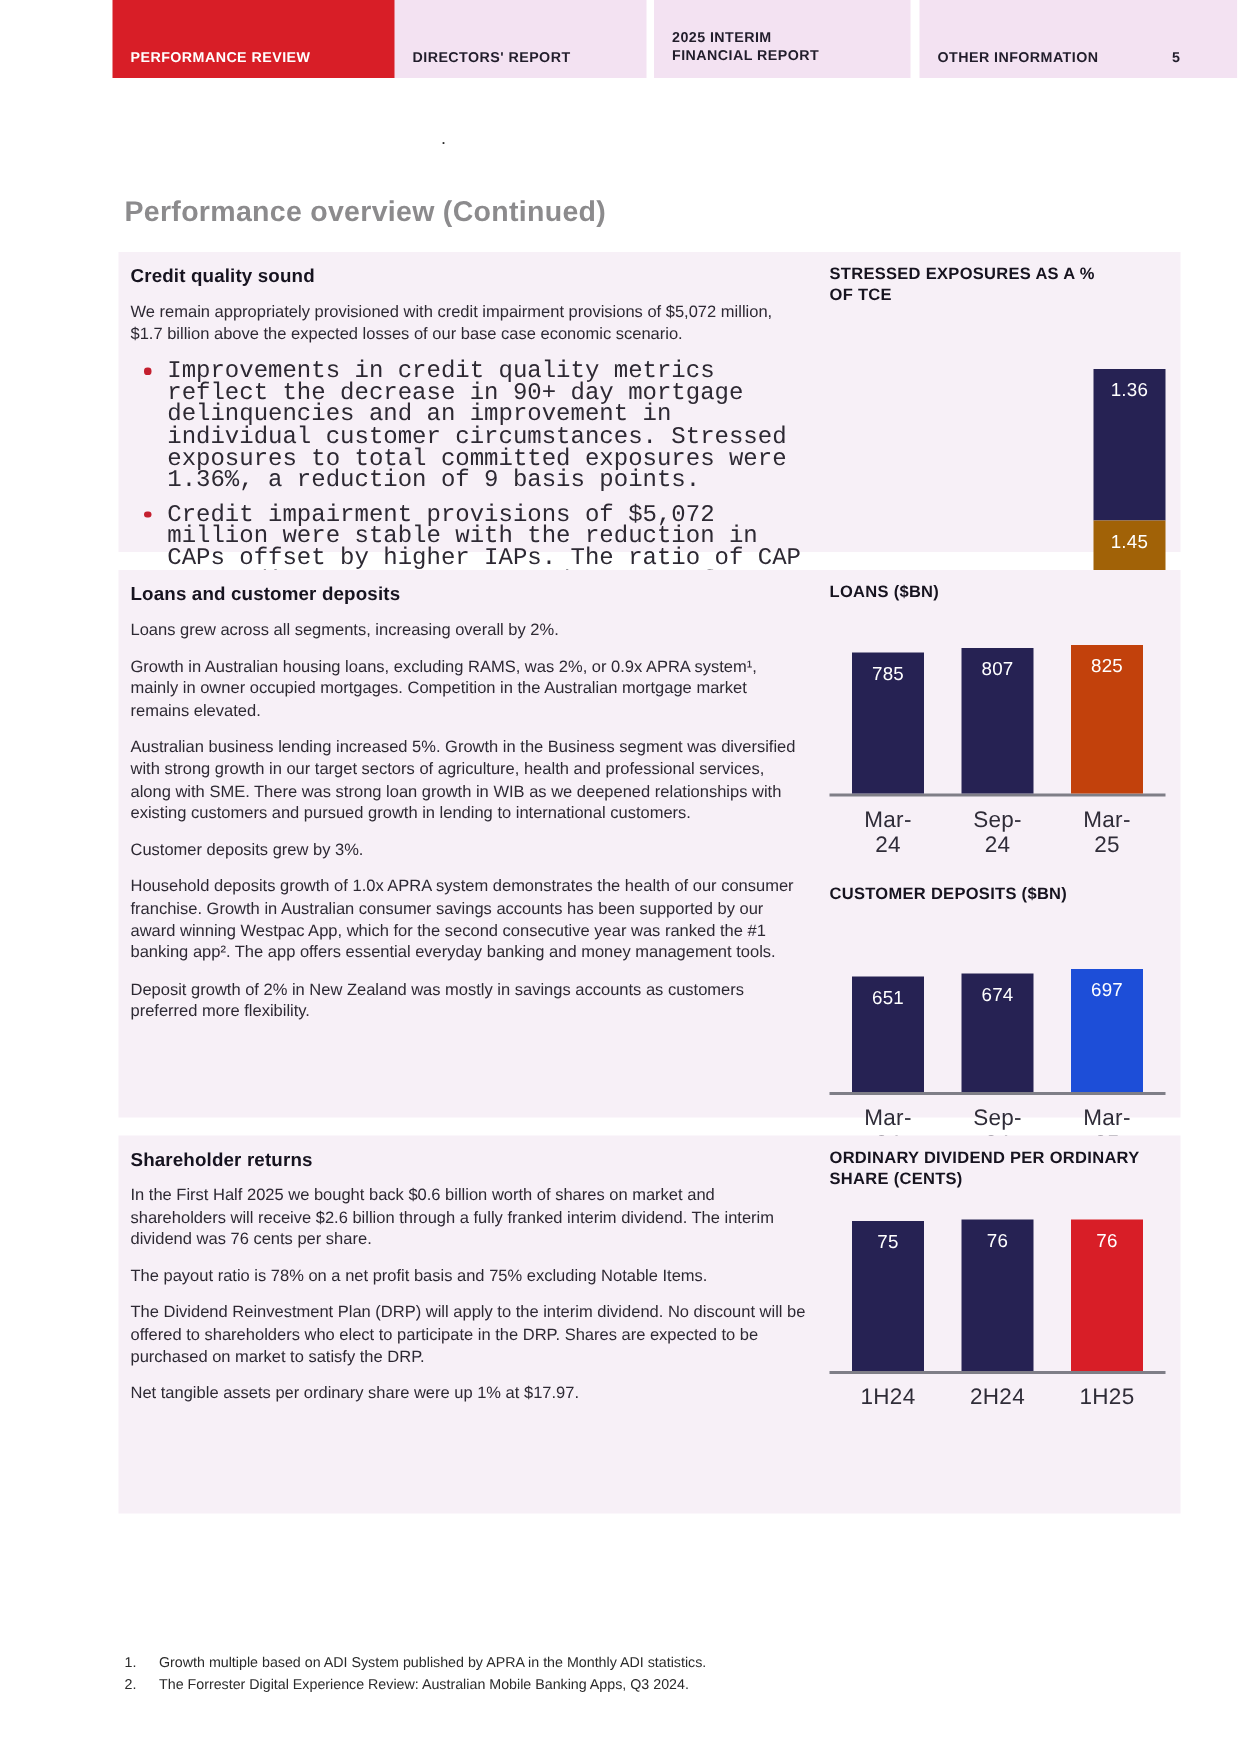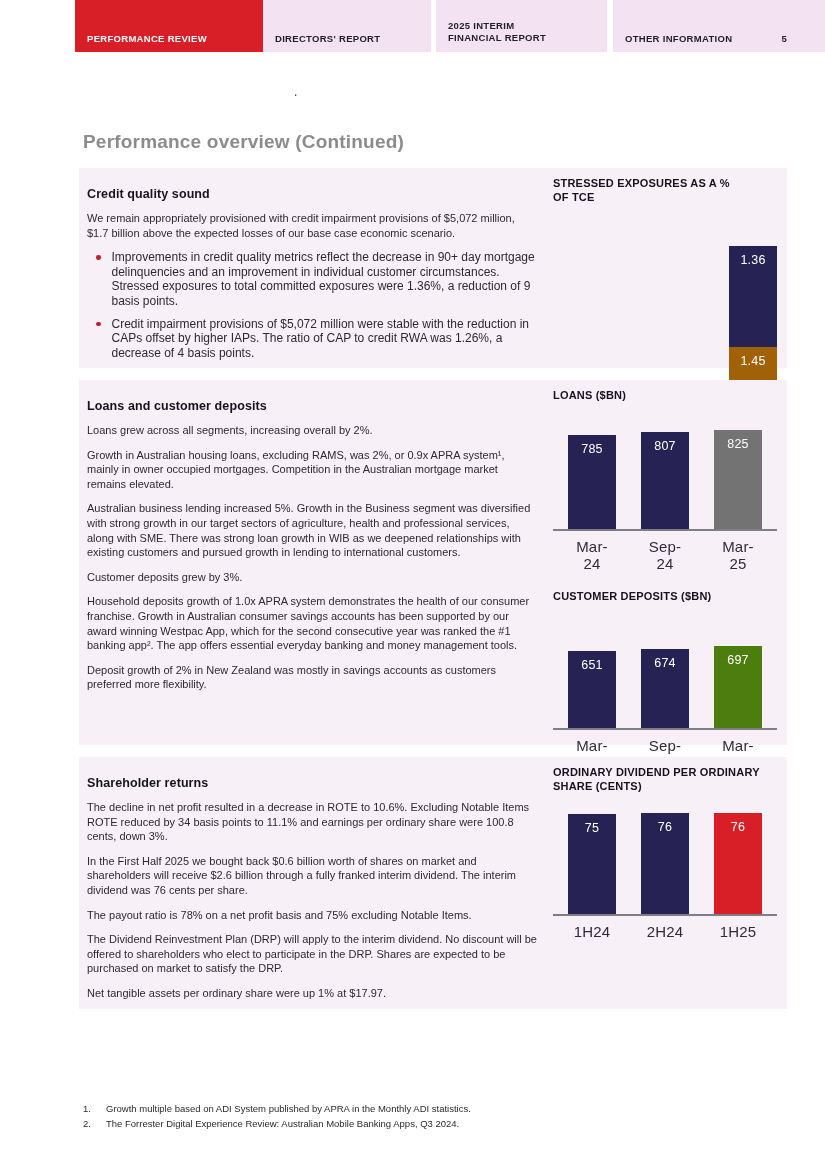--- a/index.html
+++ b/index.html
@@ -31,27 +31,27 @@
     position:absolute; left:83px; top:131px; font-size:19px; font-weight:bold;
     color:#8c8b8d; letter-spacing:0.2px;
   }
 
   
   .panel { position:absolute; left:79px; width:708px; background:#f7f0f7; }
   .panel1 { top:168px; height:200px; }
   .panel2 { top:380px; height:365px; }
   .panel3 { top:757px; height:252px; }
 
-  .panel-text { position:absolute; left:8px; top:19px; width:452px; }
+  .panel-text { position:absolute; left:8px; top:9px; width:452px; }
   .sec-heading { font-size:12.5px; font-weight:bold; color:#16131f; margin-bottom:10px; letter-spacing:0.1px; }
   .para { font-size:11px; line-height:14.6px; color:#2d2933; margin-bottom:10px; }
   .bullets { padding-left:9px; }
   .bullet { display:flex; margin-bottom:8px; }
   .bullet-dot { flex:0 0 auto; width:4.5px; height:4.5px; border-radius:50%; background:#c41f2f; margin:5px 11px 0 0; }
-  .bullet-text { font-size:12px; line-height:14.6px; color:#2d2933; }
+  .bullet-text { font-size:16px; line-height:14.6px; color:#2d2933;font-family:Liberation Mono, monospace; }
 
   
   .panel-chart { position:absolute; left:474px; top:9px; width:228px; }
   .chart-title {
     font-size:11px; font-weight:bold; color:#16131f; line-height:13.5px;
     white-space:pre-line; letter-spacing:0.2px;
   }
   .plot {
     display:flex; align-items:flex-end; column-gap:25px; padding-left:15px;
     border-bottom:2px solid #7f7e87; width:224px;
@@ -145,56 +145,55 @@
     <div class="panel-chart">
       <div class="chart">
         <div class="chart-title">LOANS ($BN)</div>
         <div class="plot" style="margin-top: 27px;">
             <div class="bar" style="height: 94px; background: rgb(38, 34, 83);">
               <span class="bar-value">785</span>
             </div>
             <div class="bar" style="height: 97px; background: rgb(38, 34, 83);">
               <span class="bar-value">807</span>
             </div>
-            <div class="bar" style="height: 99px; background: #737373;">
+            <div class="bar" style="height: 99px; background: #c2410c;">
               <span class="bar-value">825</span>
             </div>
           </div>
         <div class="cats">
             <div class="cat">Mar-24</div>
             <div class="cat">Sep-24</div>
             <div class="cat">Mar-25</div>
           </div>
       </div>
       <div class="chart chart2-title-gap">
         <div class="chart-title">CUSTOMER DEPOSITS ($BN)</div>
         <div class="plot" style="margin-top: 43px;">
             <div class="bar" style="height: 77px; background: rgb(38, 34, 83);">
               <span class="bar-value">651</span>
             </div>
             <div class="bar" style="height: 79px; background: rgb(38, 34, 83);">
               <span class="bar-value">674</span>
             </div>
-            <div class="bar" style="height: 82px; background: #4d7c0f;">
+            <div class="bar" style="height: 82px; background: #1d4ed8;">
               <span class="bar-value">697</span>
             </div>
           </div>
         <div class="cats">
             <div class="cat">Mar-24</div>
             <div class="cat">Sep-24</div>
             <div class="cat">Mar-25</div>
           </div>
       </div>
     </div>
   </div>
 
   <div class="panel panel3">
     <div class="panel-text">
       <div class="sec-heading">Shareholder returns</div>
-      <div class="para">The decline in net profit resulted in a decrease in ROTE to 10.6%. Excluding Notable Items ROTE reduced by 34 basis points to 11.1% and earnings per ordinary share were 100.8 cents, down 3%.</div>
       <div class="para">In the First Half 2025 we bought back $0.6 billion worth of shares on market and shareholders will receive $2.6 billion through a fully franked interim dividend. The interim dividend was 76 cents per share.</div>
       <div class="para">The payout ratio is 78% on a net profit basis and 75% excluding Notable Items.</div>
       <div class="para">The Dividend Reinvestment Plan (DRP) will apply to the interim dividend. No discount will be offered to shareholders who elect to participate in the DRP. Shares are expected to be purchased on market to satisfy the DRP.</div>
       <div class="para">Net tangible assets per ordinary share were up 1% at $17.97.</div>
     </div>
     <div class="panel-chart">
       <div class="chart">
         <div class="chart-title">ORDINARY DIVIDEND PER ORDINARY
 SHARE (CENTS)</div>
         <div class="plot" style="margin-top: 20px;">

